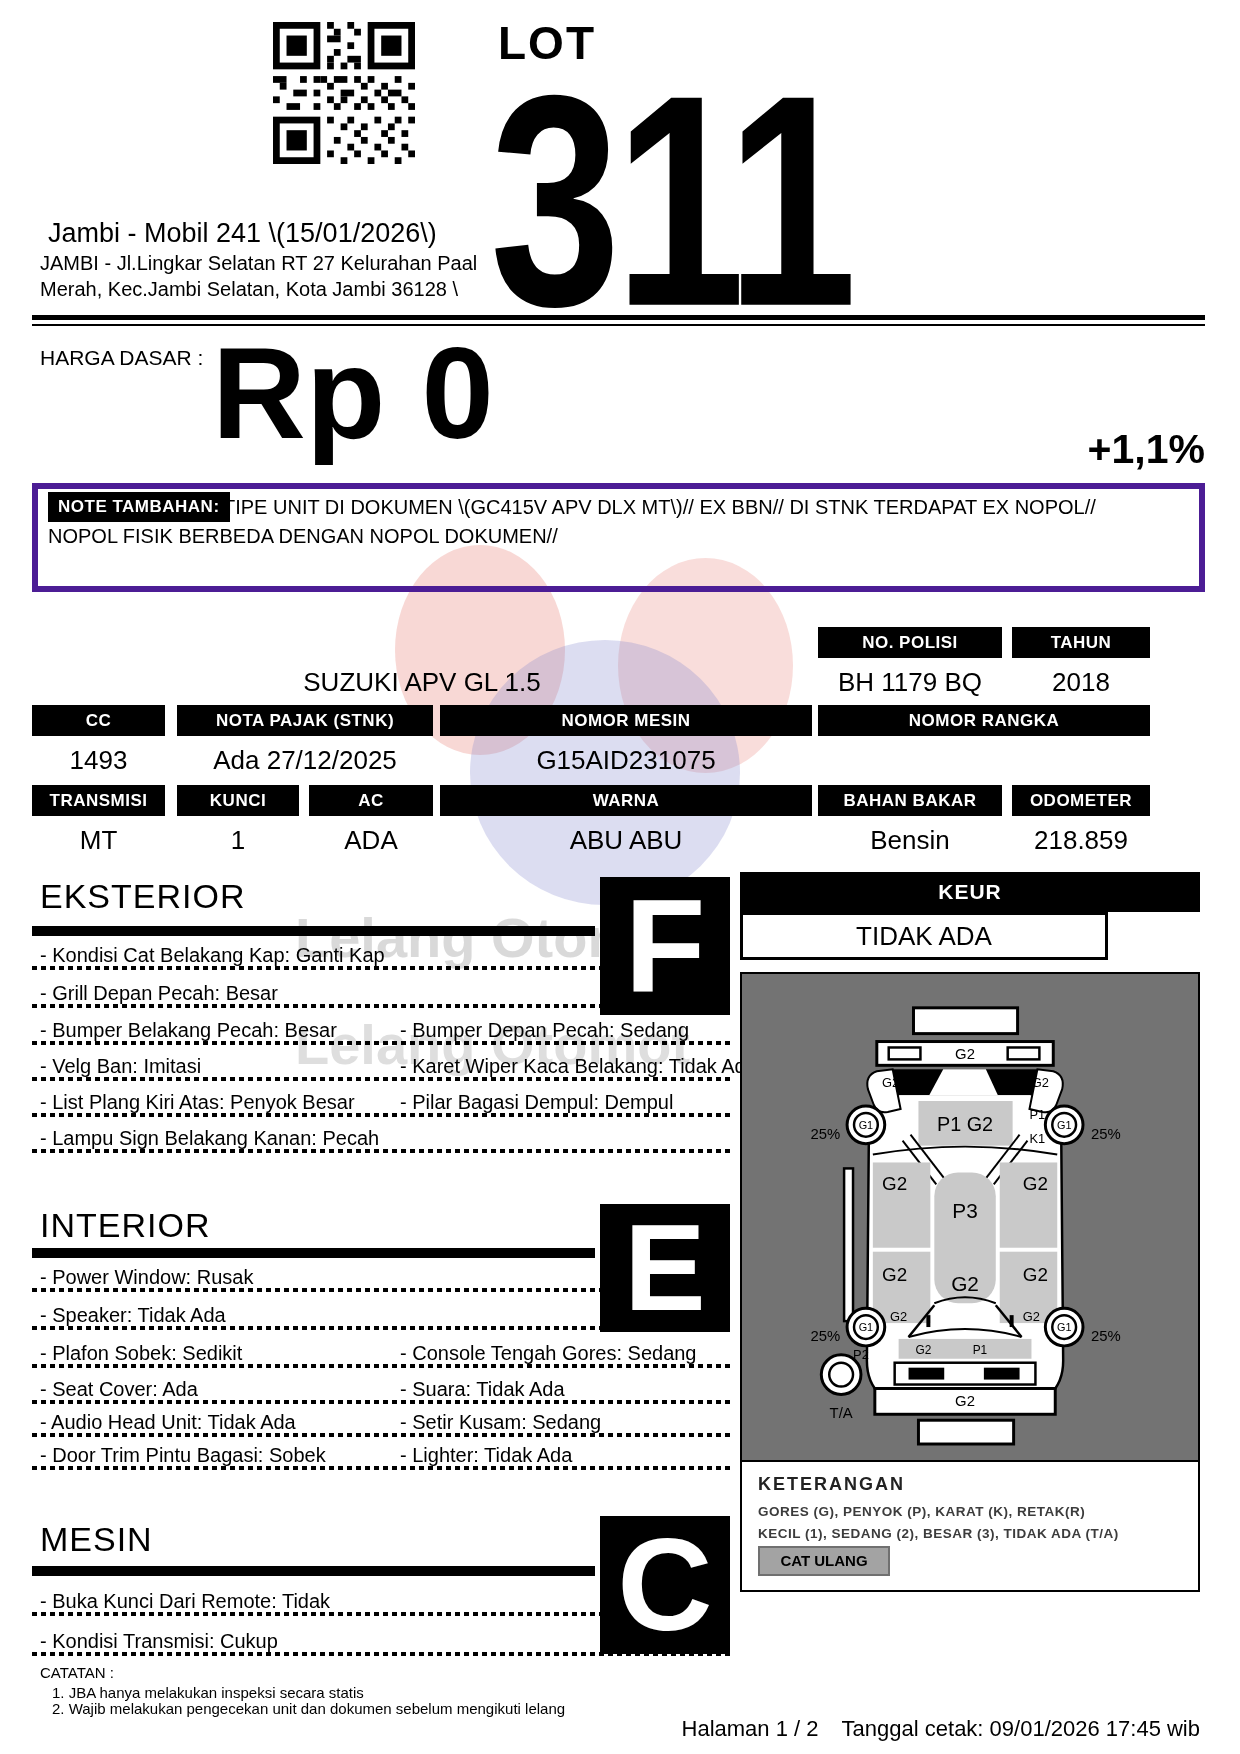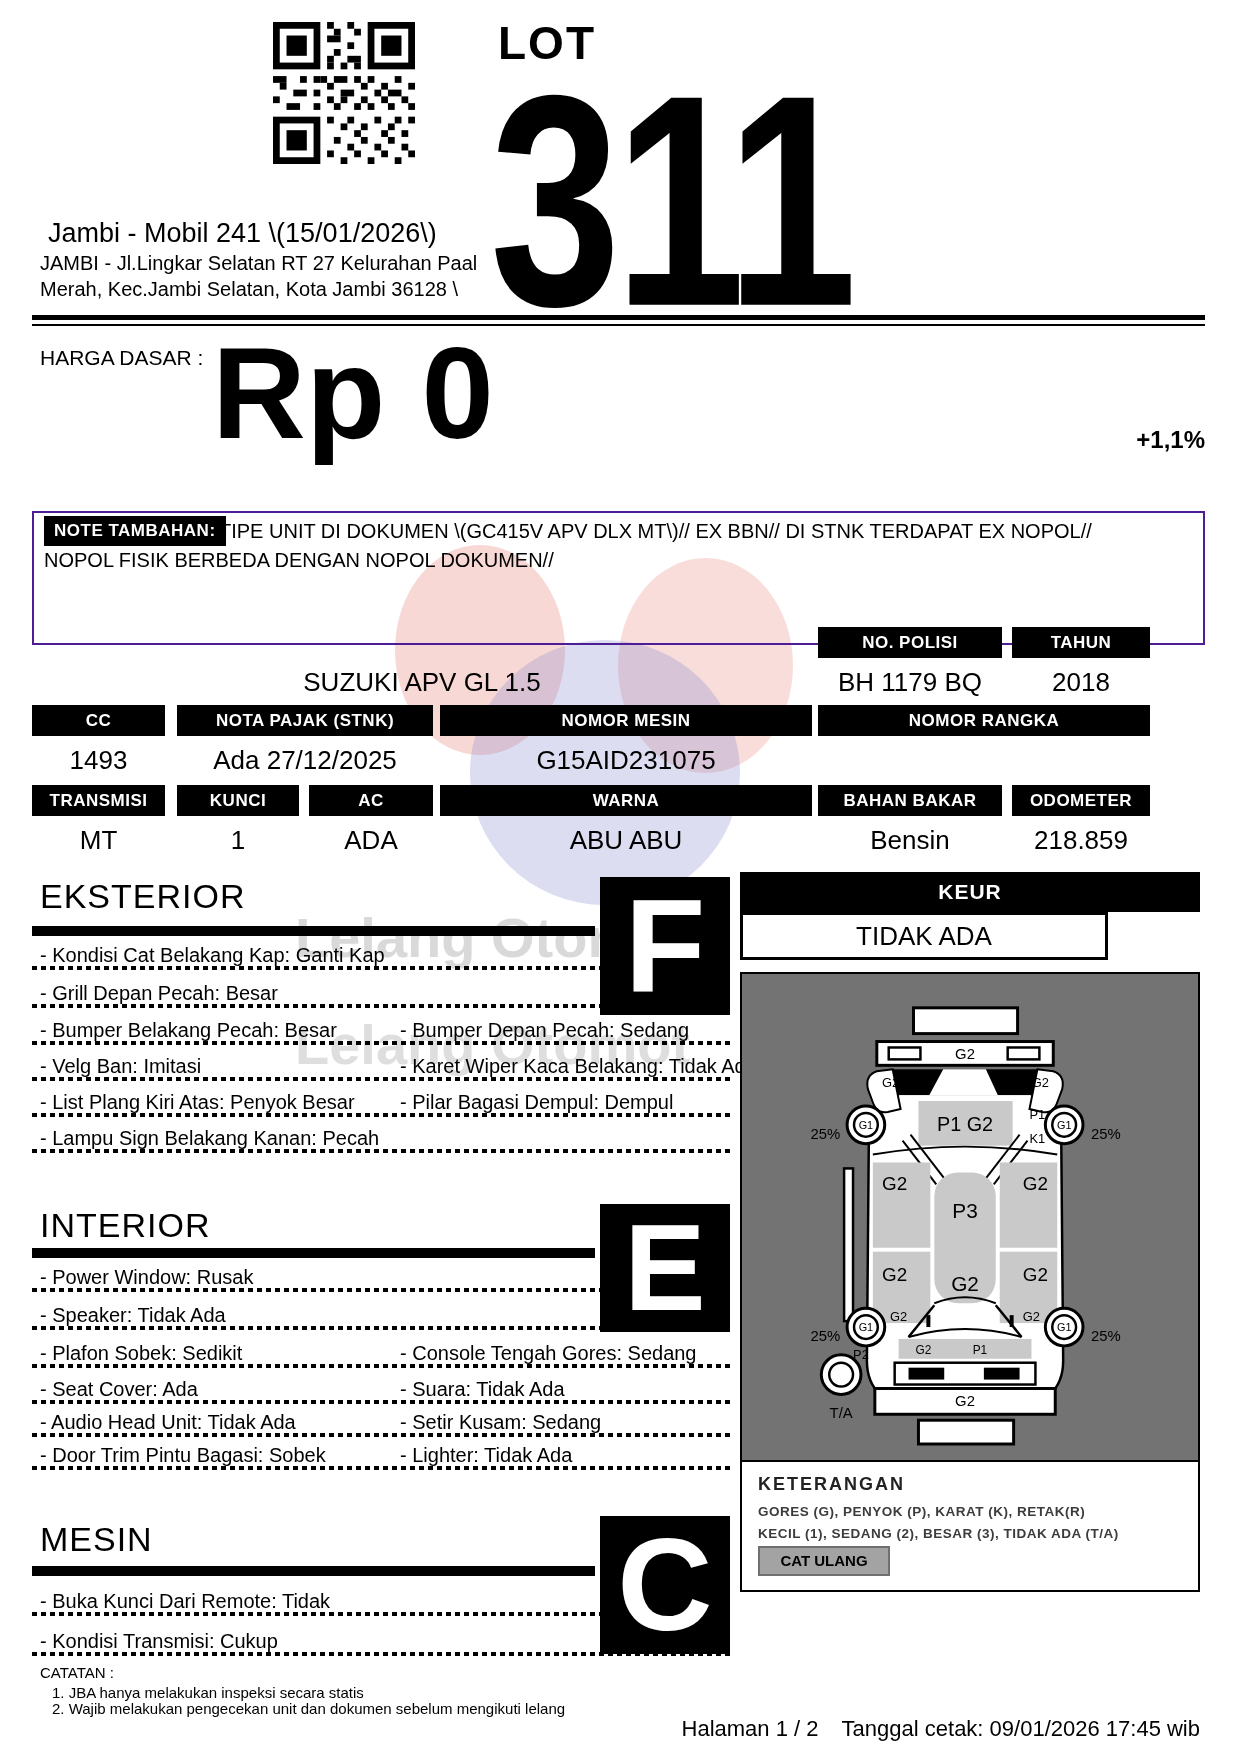--- a/index.html
+++ b/index.html
@@ -13,23 +13,23 @@
 
 .lot-label{position:absolute;left:498px;top:16px;font-size:46px;font-weight:bold;letter-spacing:2px}
 .lot-number{position:absolute;left:490px;top:50px;font-size:235px;font-weight:bold;line-height:1;letter-spacing:-6px;transform:scaleY(1.28);transform-origin:top left}
 .sale-title{position:absolute;left:48px;top:218px;font-size:27px}
 .addr{position:absolute;left:40px;font-size:20px}
 .rule-a{position:absolute;left:32px;top:315px;width:1173px;height:5px;background:#000}
 .rule-b{position:absolute;left:32px;top:324px;width:1173px;height:2px;background:#000}
 
 .price-label{position:absolute;left:40px;top:346px;font-size:21px}
 .price-value{position:absolute;left:212px;top:328px;font-size:130px;font-weight:bold;line-height:1}
-.price-inc{position:absolute;left:1000px;top:426px;width:205px;text-align:right;font-size:24px;font-weight:bold}
-
-.note-box{position:absolute;left:32px;top:511px;width:1173px;height:134px;border:2px solid #4c1d95}
+.price-inc{position:absolute;left:1000px;top:426px;width:205px;text-align:right;font-size:41px;font-weight:bold}
+
+.note-box{position:absolute;left:32px;top:483px;width:1173px;height:109px;border:6px solid #4c1d95}
 .note-label{position:absolute;left:10px;top:3px;background:#000;color:#fff;font-size:17px;font-weight:bold;padding:5px 10px;z-index:2;letter-spacing:.5px}
 .note-l1{position:absolute;left:185px;top:7px;font-size:20px;z-index:1;white-space:nowrap}
 .note-l2{position:absolute;left:10px;top:36px;font-size:20px;z-index:1;white-space:nowrap}
 
 .hcell{position:absolute;height:31px;line-height:31px;background:#000;color:#fff;font-size:17px;font-weight:bold;text-align:center;letter-spacing:.5px}
 .vcell{position:absolute;height:42px;line-height:42px;font-size:26px;text-align:center;white-space:nowrap}
 
 .sec-title{position:absolute;left:40px;font-size:34px;font-weight:normal;letter-spacing:1px}
 .sec-rule{position:absolute;left:32px;width:563px;height:10px;background:#000}
 .item{position:absolute;font-size:20px;white-space:nowrap}

